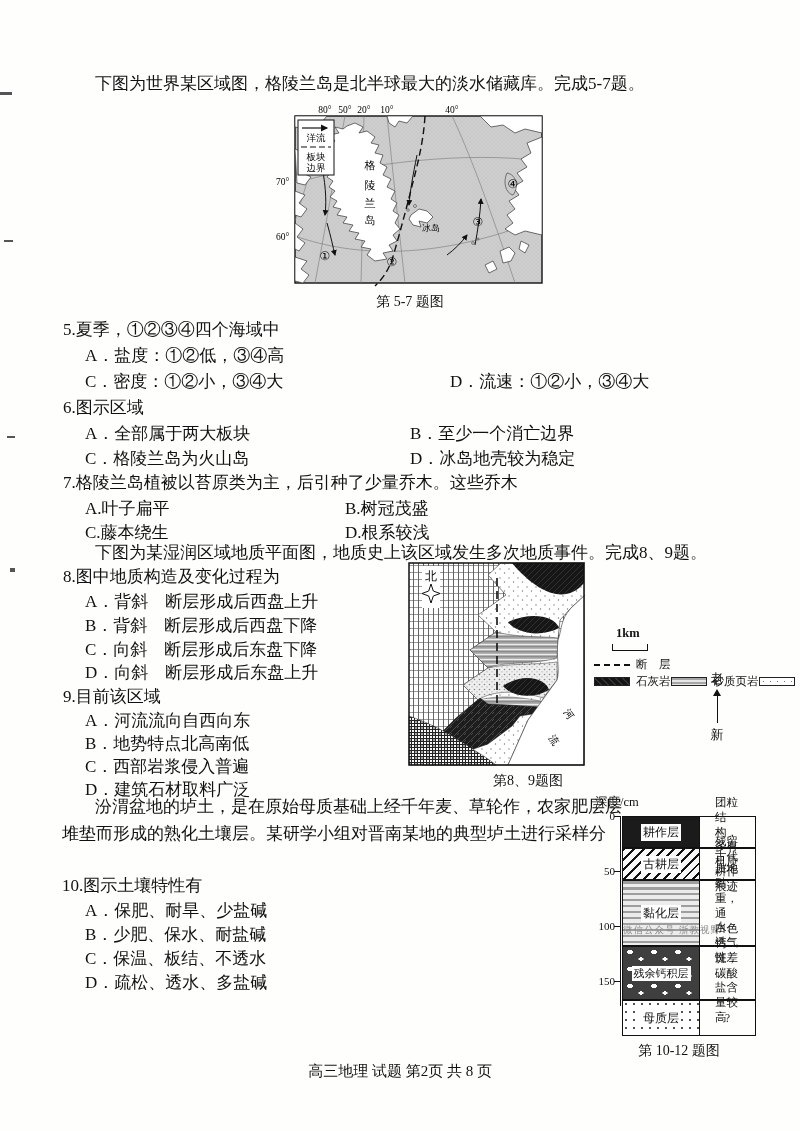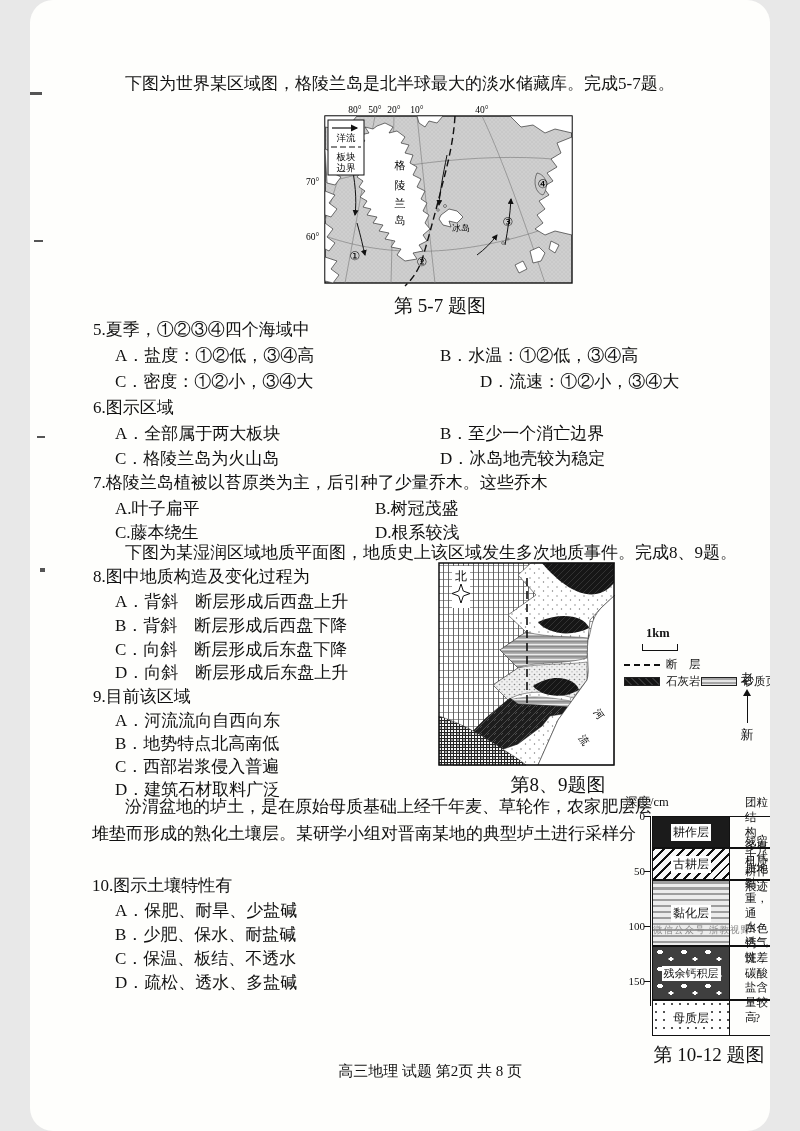--- a/index.html
+++ b/index.html
@@ -1,20 +1,20 @@
 <!DOCTYPE html>
 <html><head>
 <meta charset="utf-8">
 <style>
   html,body{margin:0;padding:0;background:#e8e8e8;}
-  .page{position:relative;width:740px;height:1131px;background:#fefefc;
-        font-family:"Liberation Serif","DejaVu Serif",serif;color:#111;overflow:hidden;margin:0 auto;border-radius:23px;}
+  .page{position:relative;width:800px;height:1131px;background:#fefefc;
+        font-family:"Liberation Serif","DejaVu Serif",serif;color:#111;overflow:hidden;margin:0 auto;}
   .t{position:absolute;white-space:nowrap;font-size:17px;line-height:1.2;}
   .stem{font-weight:normal;}
-  .cap{position:absolute;text-align:center;font-size:19px;white-space:nowrap;}
+  .cap{position:absolute;text-align:center;font-size:14px;white-space:nowrap;}
   .mark{position:absolute;background:#555;}
   
   .figbox{position:absolute;}
   
   .leg-rows{position:absolute;display:flex;}
   .leg-row{display:flex;align-items:center;gap:6px;height:13px;font-size:11.5px;white-space:nowrap;}
   .sw{width:36px;height:9px;border:1px solid #222;box-sizing:border-box;flex:0 0 auto;}
   .sw-lime{background:repeating-linear-gradient(45deg,#141414 0 4px,#333 4px 5px);}
   .sw-gshale{background:repeating-linear-gradient(180deg,#a5a5a5 0 2px,#e6e6e6 2px 4px);}
   .sw-shale{background-color:#fff;background-image:radial-gradient(circle,#777 .8px,transparent 1px);background-size:7px 7px;}
@@ -145,21 +145,20 @@
         <text x="117" y="163">②</text>
         <text x="203" y="123">③</text>
         <text x="238" y="85">④</text>
       </g>
     </svg>
   </div>
   <div class="cap" style="left:275px;top:293px;width:270px;">第 5-7 题图</div>
 
   <div class="t stem" style="left:63px;top:320px;">5.夏季，①②③④四个海域中</div>
   <div class="t" style="left:85px;top:346px;">A．盐度：①②低，③④高</div>
-  <div class="t" style="left:410px;top:346px;">B．水温：①②低，③④高</div>
   <div class="t" style="left:85px;top:372px;">C．密度：①②小，③④大</div>
   <div class="t" style="left:410px;top:372px;margin-left:40px;">D．流速：①②小，③④大</div>
 
   <div class="t stem" style="left:63px;top:398px;">6.图示区域</div>
   <div class="t" style="left:85px;top:424px;">A．全部属于两大板块</div>
   <div class="t" style="left:410px;top:424px;">B．至少一个消亡边界</div>
   <div class="t" style="left:85px;top:449px;">C．格陵兰岛为火山岛</div>
   <div class="t" style="left:410px;top:449px;">D．冰岛地壳较为稳定</div>
 
   <div class="t stem" style="left:63px;top:473px;">7.格陵兰岛植被以苔原类为主，后引种了少量乔木。这些乔木</div>

